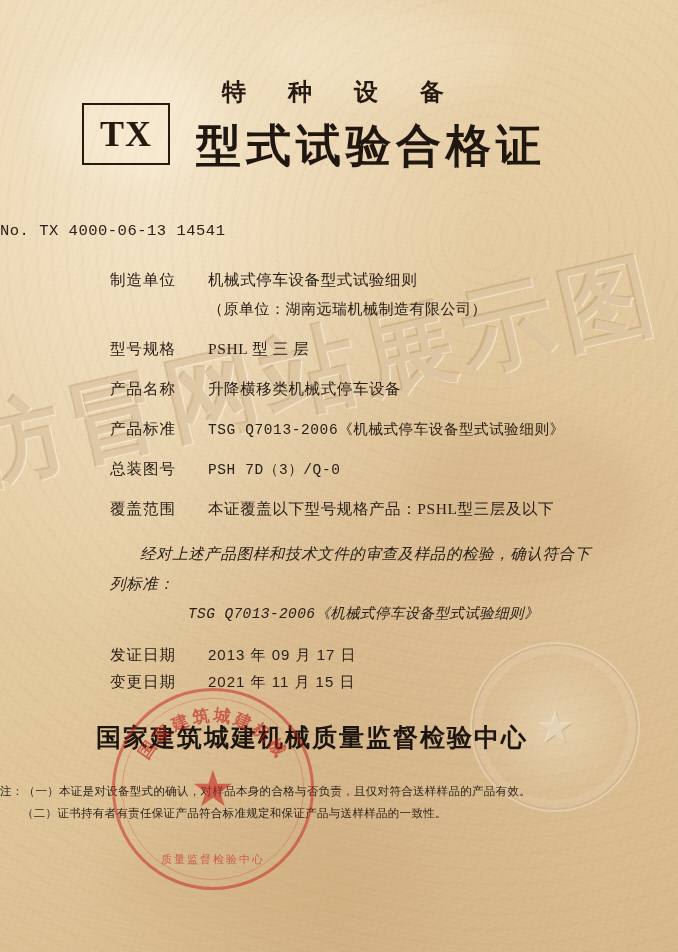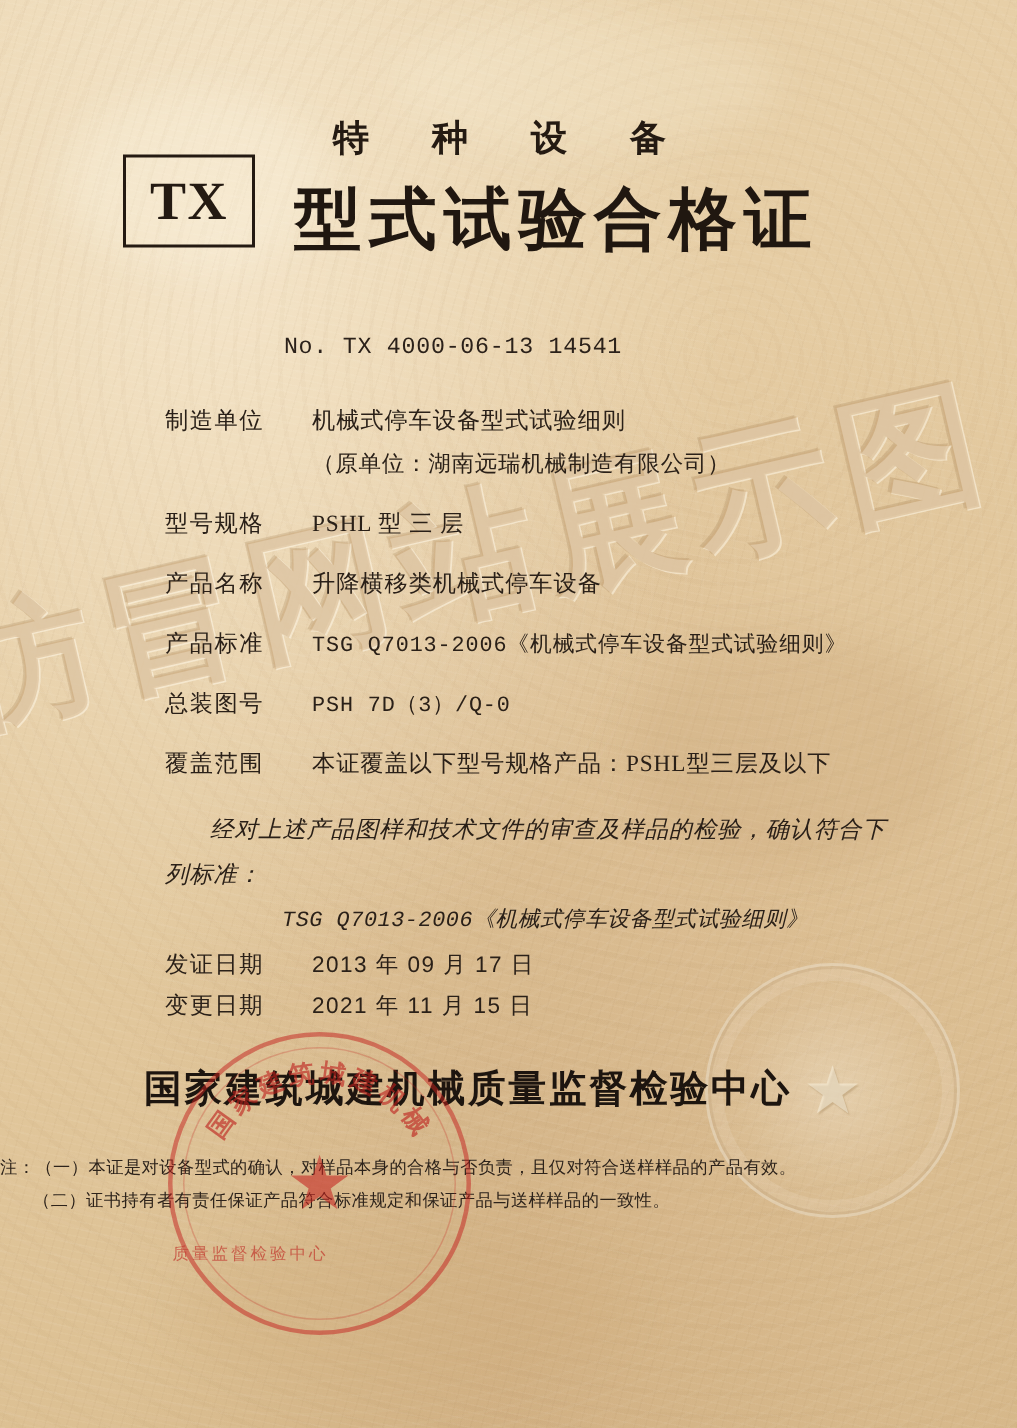--- a/index.html
+++ b/index.html
@@ -130,21 +130,21 @@
   .title-large {
     margin-top: 8px;
     font-size: 45px;
     letter-spacing: 5px;
     font-weight: bold;
     color: #201710;
   }
 
   .serial {
     margin-top: 26px;
-    text-align: center;
+    text-align: left;
     padding-right: 74px;
     font-family: "Liberation Mono", monospace;
     font-size: 15.5px;
     letter-spacing: 0.5px;
     color: #2b211a;
   }
 
   .fields {
     margin-top: 30px;
     padding-left: 110px;
@@ -195,21 +195,21 @@
   }
   .statement .std-line {
     display: block;
     padding-left: 78px;
     font-family: "Liberation Mono", monospace;
     font-size: 14.5px;
     letter-spacing: 0.4px;
   }
 
   .dates {
-    margin-top: 4px;
+    margin-top: 16px;
     padding-left: 110px;
   }
   .date-row {
     display: flex;
     align-items: baseline;
     margin-bottom: 6px;
     font-size: 15.5px;
   }
   .date-label {
     width: 84px;
@@ -279,22 +279,23 @@
   .red-stamp .arc-text text {
     fill: rgba(190,32,28,0.75);
     font-size: 17px;
     font-weight: bold;
     letter-spacing: 3px;
     font-family: "Liberation Sans", sans-serif;
   }
   .red-stamp .bottom-text {
     position: absolute;
     left: 0;
-    bottom: 44px;
+    bottom: 20px;
     width: 100%;
+    text-align: center;
     font-size: 11px;
     color: rgba(190,32,28,0.72);
     letter-spacing: 2px;
     font-family: "Liberation Sans", sans-serif;
   }
 </style>
 </head>
 <body>
 
 <div class="certificate">

